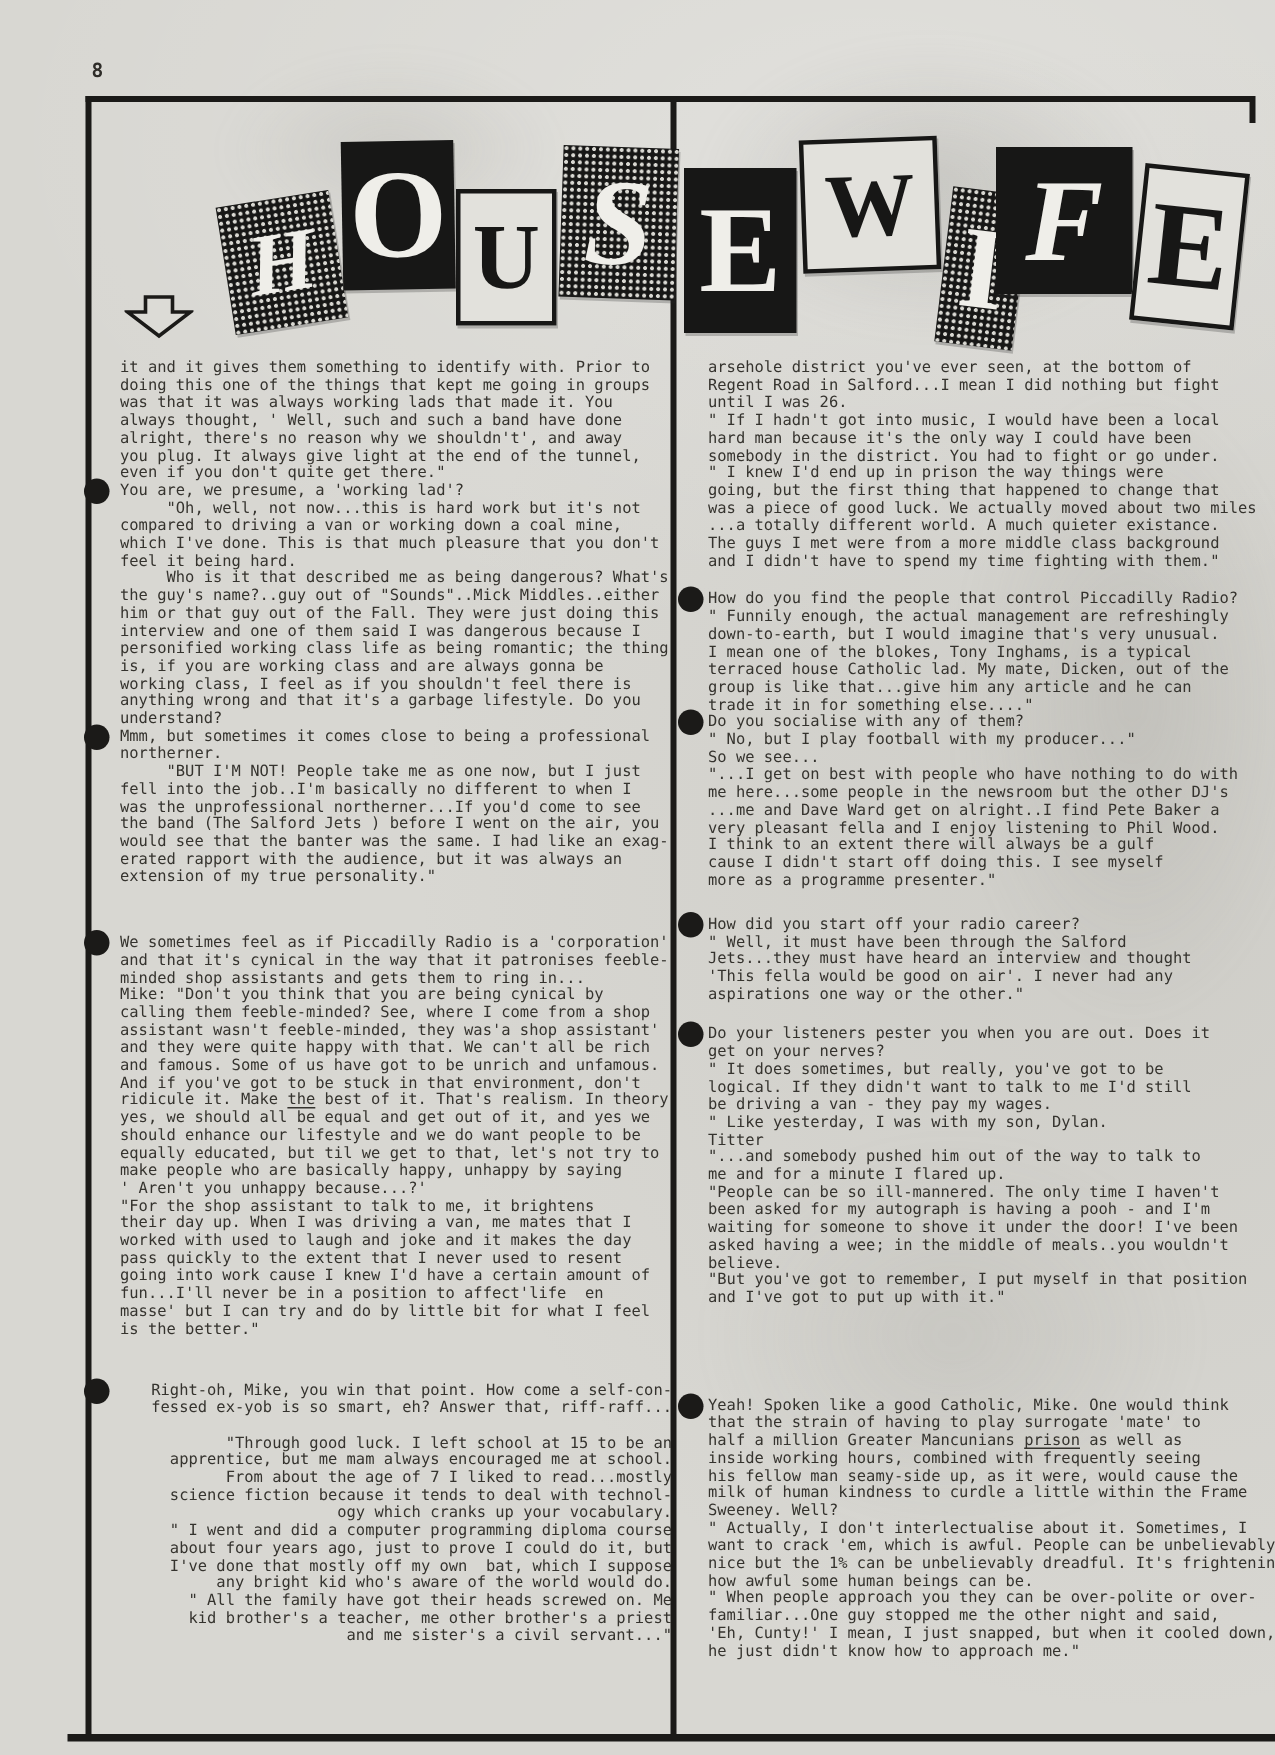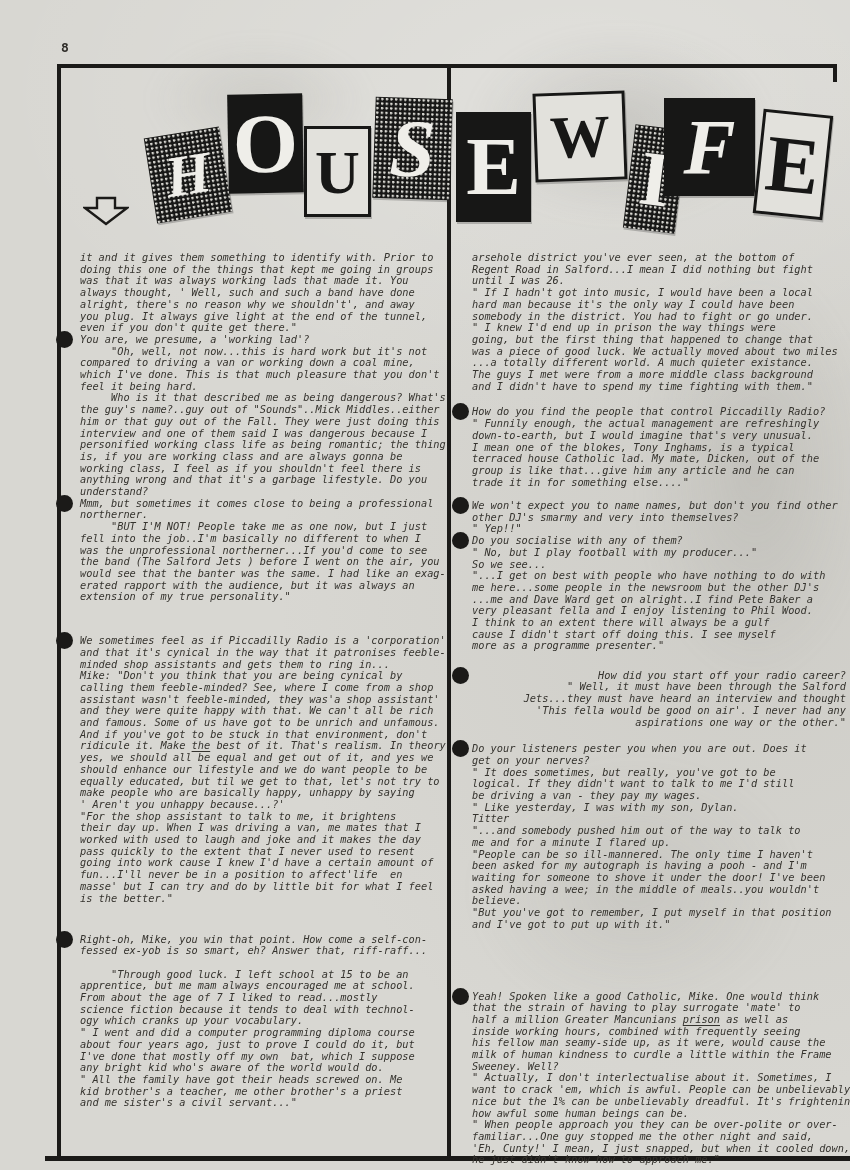--- a/index.html
+++ b/index.html
@@ -38,21 +38,21 @@
   .tile.dots{
     background-color:#171716;color:#efeee9;
     background-image:radial-gradient(circle at 2px 2px,#d9d8d2 1.15px,transparent 1.5px);
     background-size:4.6px 4.6px;
   }
   .tile.white{background:#e2e1dc;color:#171716;border:3px solid #171716;}
 
   #down-arrow{position:absolute;left:83px;top:196px;}
 
   
-  .col{position:absolute;top:252px;font-size:10.3px;line-height:11.7px;white-space:pre;font-style:italic;}
+  .col{position:absolute;top:240px;font-size:10.3px;line-height:11.7px;white-space:pre;}
   .col-left{left:80px;width:368px;}
   .col-right{left:472px;width:374px;}
   .block{position:relative;}
   .bullet{position:absolute;width:17px;height:17px;border-radius:50%;background:#1b1a18;top:-3px;}
   .col-left .bullet{left:-24px;}
   .col-right .bullet{left:-20px;}
   .ptext u{text-decoration:underline;text-underline-offset:2px;}
 </style>
 </head>
 <body>
@@ -147,21 +147,21 @@
 equally educated, but til we get to that, let's not try to
 make people who are basically happy, unhappy by saying
 ' Aren't you unhappy because...?'
 "For the shop assistant to talk to me, it brightens
 their day up. When I was driving a van, me mates that I
 worked with used to laugh and joke and it makes the day
 pass quickly to the extent that I never used to resent
 going into work cause I knew I'd have a certain amount of
 fun...I'll never be in a position to affect'life  en
 masse' but I can try and do by little bit for what I feel
-is the better."</span></div><div class="block" style="margin-top: 29.25px;"><span class="bullet"></span><span class="ptext">Right-oh, Mike, you win that point. How come a self-con-
+is the better."</span></div><div class="block" style="margin-top: 29.25px; text-align: right;"><span class="bullet"></span><span class="ptext">Right-oh, Mike, you win that point. How come a self-con-
 fessed ex-yob is so smart, eh? Answer that, riff-raff...
 
      "Through good luck. I left school at 15 to be an
 apprentice, but me mam always encouraged me at school.
 From about the age of 7 I liked to read...mostly
 science fiction because it tends to deal with technol-
 ogy which cranks up your vocabulary.
 " I went and did a computer programming diploma course
 about four years ago, just to prove I could do it, but
 I've done that mostly off my own  bat, which I suppose
@@ -179,32 +179,30 @@
 going, but the first thing that happened to change that
 was a piece of good luck. We actually moved about two miles
 ...a totally different world. A much quieter existance.
 The guys I met were from a more middle class background
 and I didn't have to spend my time fighting with them."</span></div><div class="block" style="margin-top: 14px;"><span class="bullet"></span><span class="ptext">How do you find the people that control Piccadilly Radio?
 " Funnily enough, the actual management are refreshingly
 down-to-earth, but I would imagine that's very unusual.
 I mean one of the blokes, Tony Inghams, is a typical
 terraced house Catholic lad. My mate, Dicken, out of the
 group is like that...give him any article and he can
-trade it in for something else...."</span></div><div class="block" style="margin-top: 11.7px;"><span class="bullet"></span><span class="ptext">We won't expect you to name names, but don't you find other
-other DJ's smarmy and very into themselves?
-" Yep!!"</span></div><div class="block"><span class="bullet"></span><span class="ptext">Do you socialise with any of them?
+trade it in for something else...."</span></div><div class="block"><span class="bullet"></span><span class="ptext">Do you socialise with any of them?
 " No, but I play football with my producer..."
 So we see...
 "...I get on best with people who have nothing to do with
 me here...some people in the newsroom but the other DJ's
 ...me and Dave Ward get on alright..I find Pete Baker a
 very pleasant fella and I enjoy listening to Phil Wood.
 I think to an extent there will always be a gulf
 cause I didn't start off doing this. I see myself
-more as a programme presenter."</span></div><div class="block" style="margin-top: 17.55px; text-align: right;"><span class="bullet"></span><span class="ptext">How did you start off your radio career?
+more as a programme presenter."</span></div><div class="block" style="margin-top: 17.55px;"><span class="bullet"></span><span class="ptext">How did you start off your radio career?
 " Well, it must have been through the Salford
 Jets...they must have heard an interview and thought
 'This fella would be good on air'. I never had any
 aspirations one way or the other."</span></div><div class="block" style="margin-top: 15px;"><span class="bullet"></span><span class="ptext">Do your listeners pester you when you are out. Does it
 get on your nerves?
 " It does sometimes, but really, you've got to be
 logical. If they didn't want to talk to me I'd still
 be driving a van - they pay my wages.
 " Like yesterday, I was with my son, Dylan.
 Titter

